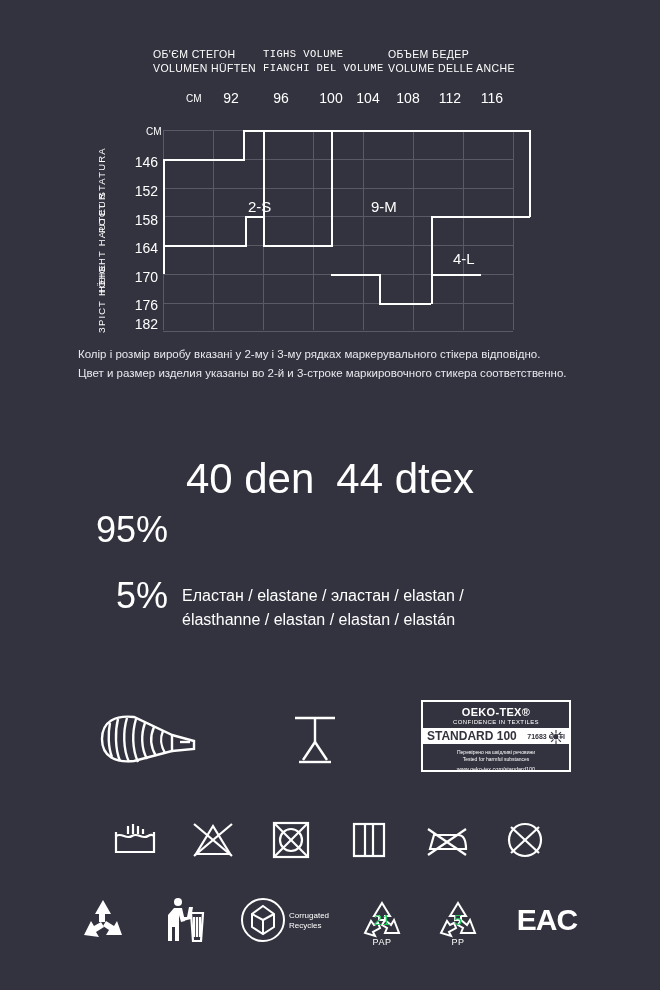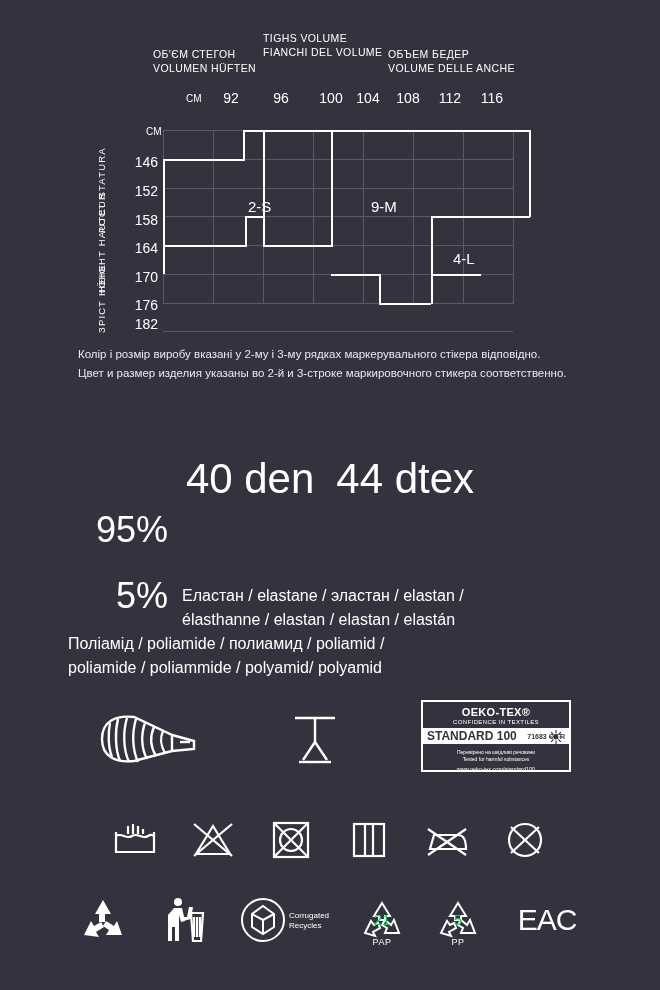--- a/index.html
+++ b/index.html
@@ -23,21 +23,21 @@
   .colnum { position:absolute; font-size:14px; color:#fff; text-align:center; width:36px; }
   .cmlabel { position:absolute; font-size:10px; color:#fff; }
 
   .rowlabel { position:absolute; font-size:14px; color:#fff; text-align:right; width:40px; }
 
   .vertlabel {
     position:absolute; font-size:9.5px; letter-spacing:1.2px; color:#fff;
     transform-origin: 0 0; transform: rotate(-90deg); white-space:nowrap;
   }
 
-  .grid { position:absolute; left:163px; top:122px; width:350px; height:174px; }
+  .grid { position:absolute; left:163px; top:122px; width:350px; height:200px; }
   .gline { position:absolute; background:#5a5a66; }
   .gline.h { height:1px; width:100%; left:0; }
   .gline.v { width:1px; height:100%; top:0; }
 
   .outline { position:absolute; background:#ffffff; }
   .outline.h { height:2px; }
   .outline.v { width:2px; }
 
   .zonelabel { position:absolute; font-size:15px; color:#ffffff; }
 
@@ -46,21 +46,21 @@
   .notes div { font-size:11.5px; line-height:19px; color:#e9e9ef; }
 
   
   .den { position:absolute; top:455px; left:0; width:660px; text-align:center;
          font-size:42px; letter-spacing:0px; color:#fff; }
   .den .sp { display:inline-block; width:22px; }
 
   .comp { position:absolute; left:68px; width:540px; display:flex; align-items:flex-start; gap:14px; }
   .comp .pct { font-size:36px; line-height:36px; color:#fff; width:100px; text-align:right; flex:0 0 100px; }
   .comp .txt { font-size:16px; line-height:24px; color:#fff; padding-top:6px; }
-  #comp1 { top:512px;flex-direction:column; }
+  #comp1 { top:512px; }
   #comp2 { top:578px; }
 
   
   .icons { position:absolute; left:0; top:690px; width:660px; height:290px; }
   .iconrow { position:absolute; width:660px; display:flex; justify-content:center; }
   .ic { width:60px; height:60px; display:flex; align-items:center; justify-content:center; }
 
   .oeko {
     width:150px; height:72px; border:2px solid #fff; background:#33333f;
     display:flex; flex-direction:column; align-items:center; justify-content:flex-start;
@@ -75,36 +75,36 @@
   .oeko .bar .s2 { font-size:7px; font-weight:bold; }
   .oeko .t3 { font-size:5px; text-align:center; margin-top:5px; line-height:7px; }
   .oeko .t4 { font-size:5.5px; margin-top:3px; }
   .sunburst { position:absolute; right:6px; top:28px; width:14px; height:14px; }
 
   .recnum { position:relative; width:54px; height:50px; display:flex; flex-direction:column;
             align-items:center; justify-content:center; }
   .recnum .n { position:absolute; top:16px; font-size:15px; color:#22c55e; }
   .recnum .lbl { position:absolute; bottom:-2px; font-size:9px; color:#fff; letter-spacing:.5px; }
 
-  .eac { font-size:30px; font-weight:normal; letter-spacing:-1px; color:#fff; font-family:"Liberation Sans", sans-serif;text-align:center; }
+  .eac { font-size:30px; font-weight:bold; letter-spacing:-1px; color:#fff; font-family:"Liberation Sans", sans-serif;text-align:center; }
 
   svg { display:block; }
 </style>
 </head>
 <body>
 
 <div class="page">
 
   <div class="chart-wrap">
 
     <div class="hdr" style="left:153px; top:40px;">
       <span>ОБ'ЄМ СТЕГОН</span>
       <span class="l2">VOLUMEN HÜFTEN</span>
     </div>
-    <div class="hdr" style="left:263px; top:24px;">
+    <div class="hdr" style="left:263px; top:40px;font-family:Liberation Mono, monospace;">
       <span>TIGHS VOLUME</span>
       <span class="l2">FIANCHI DEL VOLUME</span>
     </div>
     <div class="hdr" style="left:388px; top:40px;">
       <span>ОБЪЕМ БЕДЕР</span>
       <span class="l2">VOLUME DELLE ANCHE</span>
     </div>
 
     <div class="cmlabel" style="left:186px; top:85px;">CM</div>
 
@@ -180,24 +180,20 @@
     <div>Колір і розмір виробу вказані у 2-му і 3-му рядках маркерувального стікера відповідно.</div>
     <div>Цвет и размер изделия указаны во 2-й и 3-строке маркировочного стикера соответственно.</div>
   </div>
 
   <div class="den">
     <span>40 den</span><span class="sp"></span><span>44 dtex</span>
   </div>
 
   <div class="comp" id="comp1">
     <div class="pct">95%</div>
-    <div class="txt">
-      <div>Поліамід / poliamide / полиамид / poliamid /</div>
-      <div>poliamide / poliammide / polyamid/ polyamid</div>
-    </div>
   </div>
 
   <div class="comp" id="comp2">
     <div class="pct">5%</div>
     <div class="txt">
       <div>Еластан / elastane / эластан / elastan /</div>
       <div>élasthanne / elastan / elastan / elastán</div>
     </div>
   </div>
 

